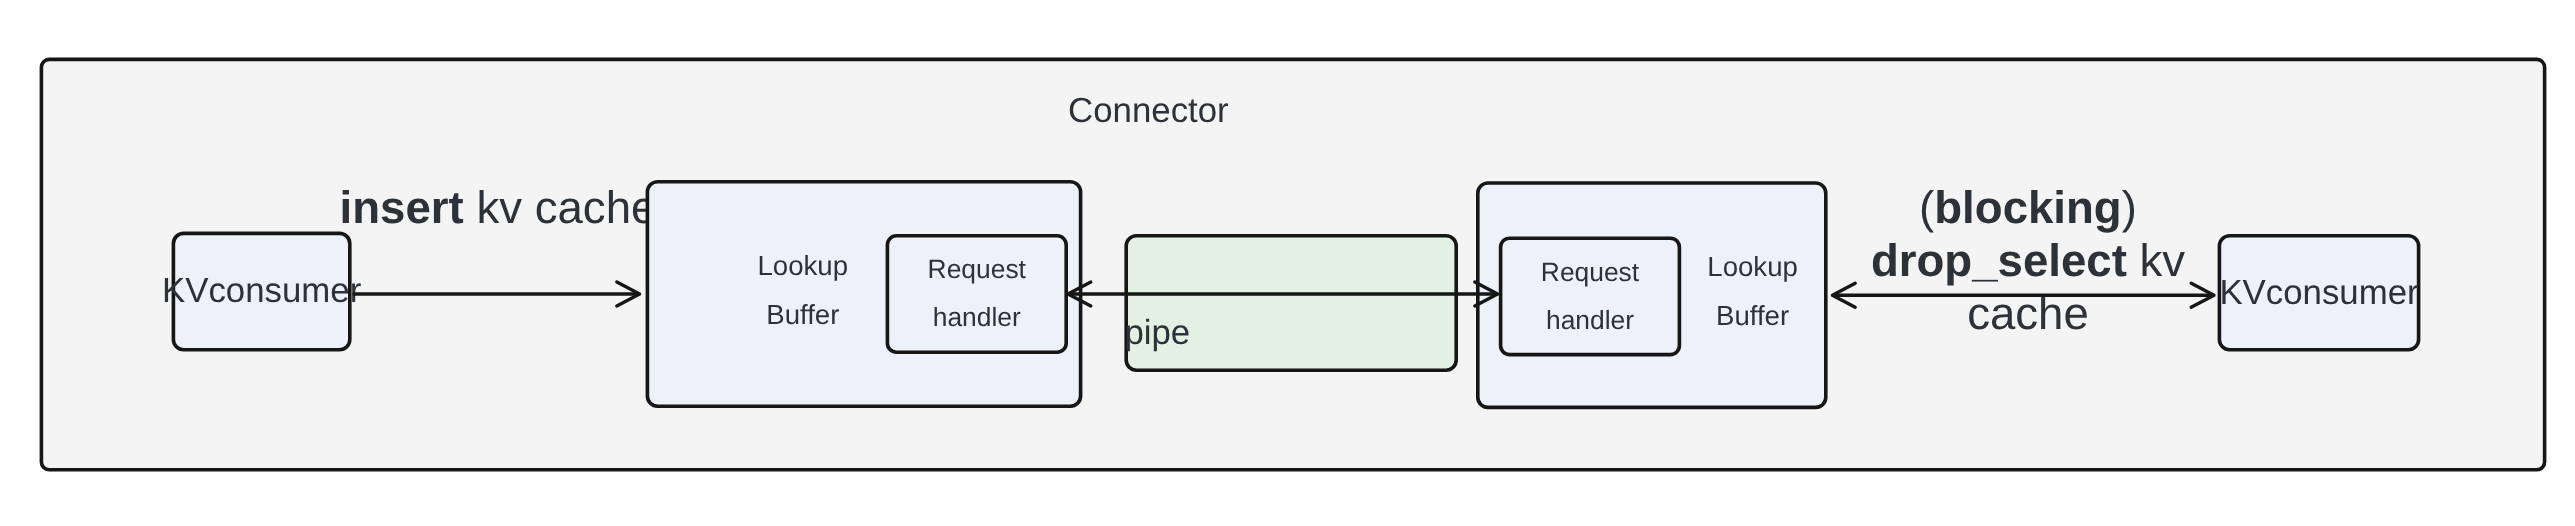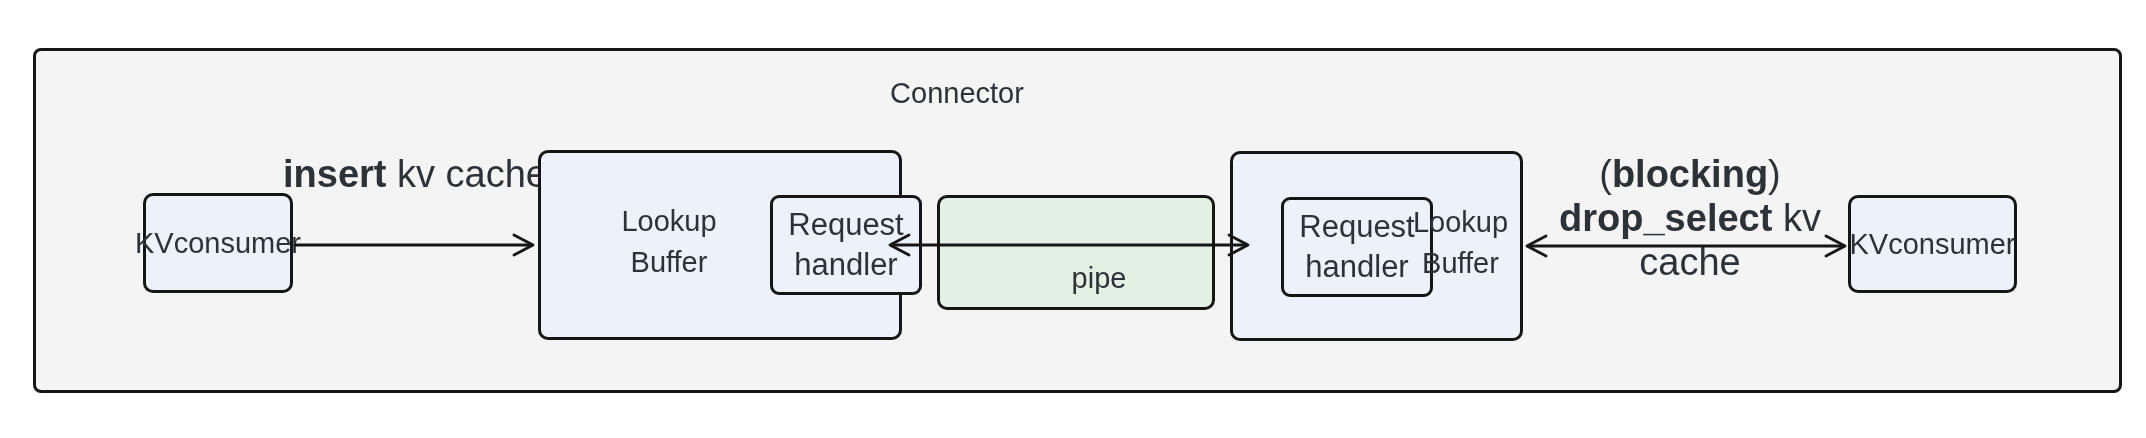--- a/index.html
+++ b/index.html
@@ -53,56 +53,55 @@
     line-height: 40px;
     text-align: center;
     color: var(--text);
   }
   .kv-producer  { left: 143px;  top: 193px; width: 150px; height: 100px; }
   .kv-consumer  { left: 1848px; top: 195px; width: 169px; height: 98px;  }
   .lookup-left  { left: 538px;  top: 150px; width: 364px; height: 190px; }
   .lookup-right { left: 1230px; top: 151px; width: 293px; height: 190px; }
   .lookup-label {
     position: absolute;
-    font-size: 29px;
+    font-size: 23px;
     line-height: 41px;
     text-align: center;
     color: var(--text);
   }
   .lookup-left  .lookup-label { left: 18px;  top: 48px; width: 220px; }
   .lookup-right .lookup-label { left: 165px; top: 48px; width: 125px; }
   .request-handler {
     position: absolute;
     background: var(--node-fill);
     border: 3px solid var(--border);
     border-radius: 9px;
     display: flex;
     flex-direction: column;
     align-items: center;
     justify-content: center;
-    font-size: 31px;
+    font-size: 22px;
     line-height: 40px;
     text-align: center;
-    margin-left: 32px;
   }
   .lookup-left  .request-handler { left: 197px; top: 42px; width: 152px; height: 100px; }
   .lookup-right .request-handler { left: 16px;  top: 43px; width: 152px; height: 100px; }
   .pipe-box {
     position: absolute;
     left: 937px; top: 195px;
     width: 278px; height: 115px;
     background: var(--pipe-fill);
     border: 3px solid var(--border);
     border-radius: 10px;
   }
   .pipe-label {
     position: absolute;
     left: 937px; top: 258px;
     width: 324px;
-    text-align: center;
+    text-align: left;
     font-size: 29px;
     line-height: 40px;
     color: var(--text);
   }
   .edge-label {
     position: absolute;
     width: 320px;
     text-align: center;
     font-size: 38px;
     line-height: 44px;

